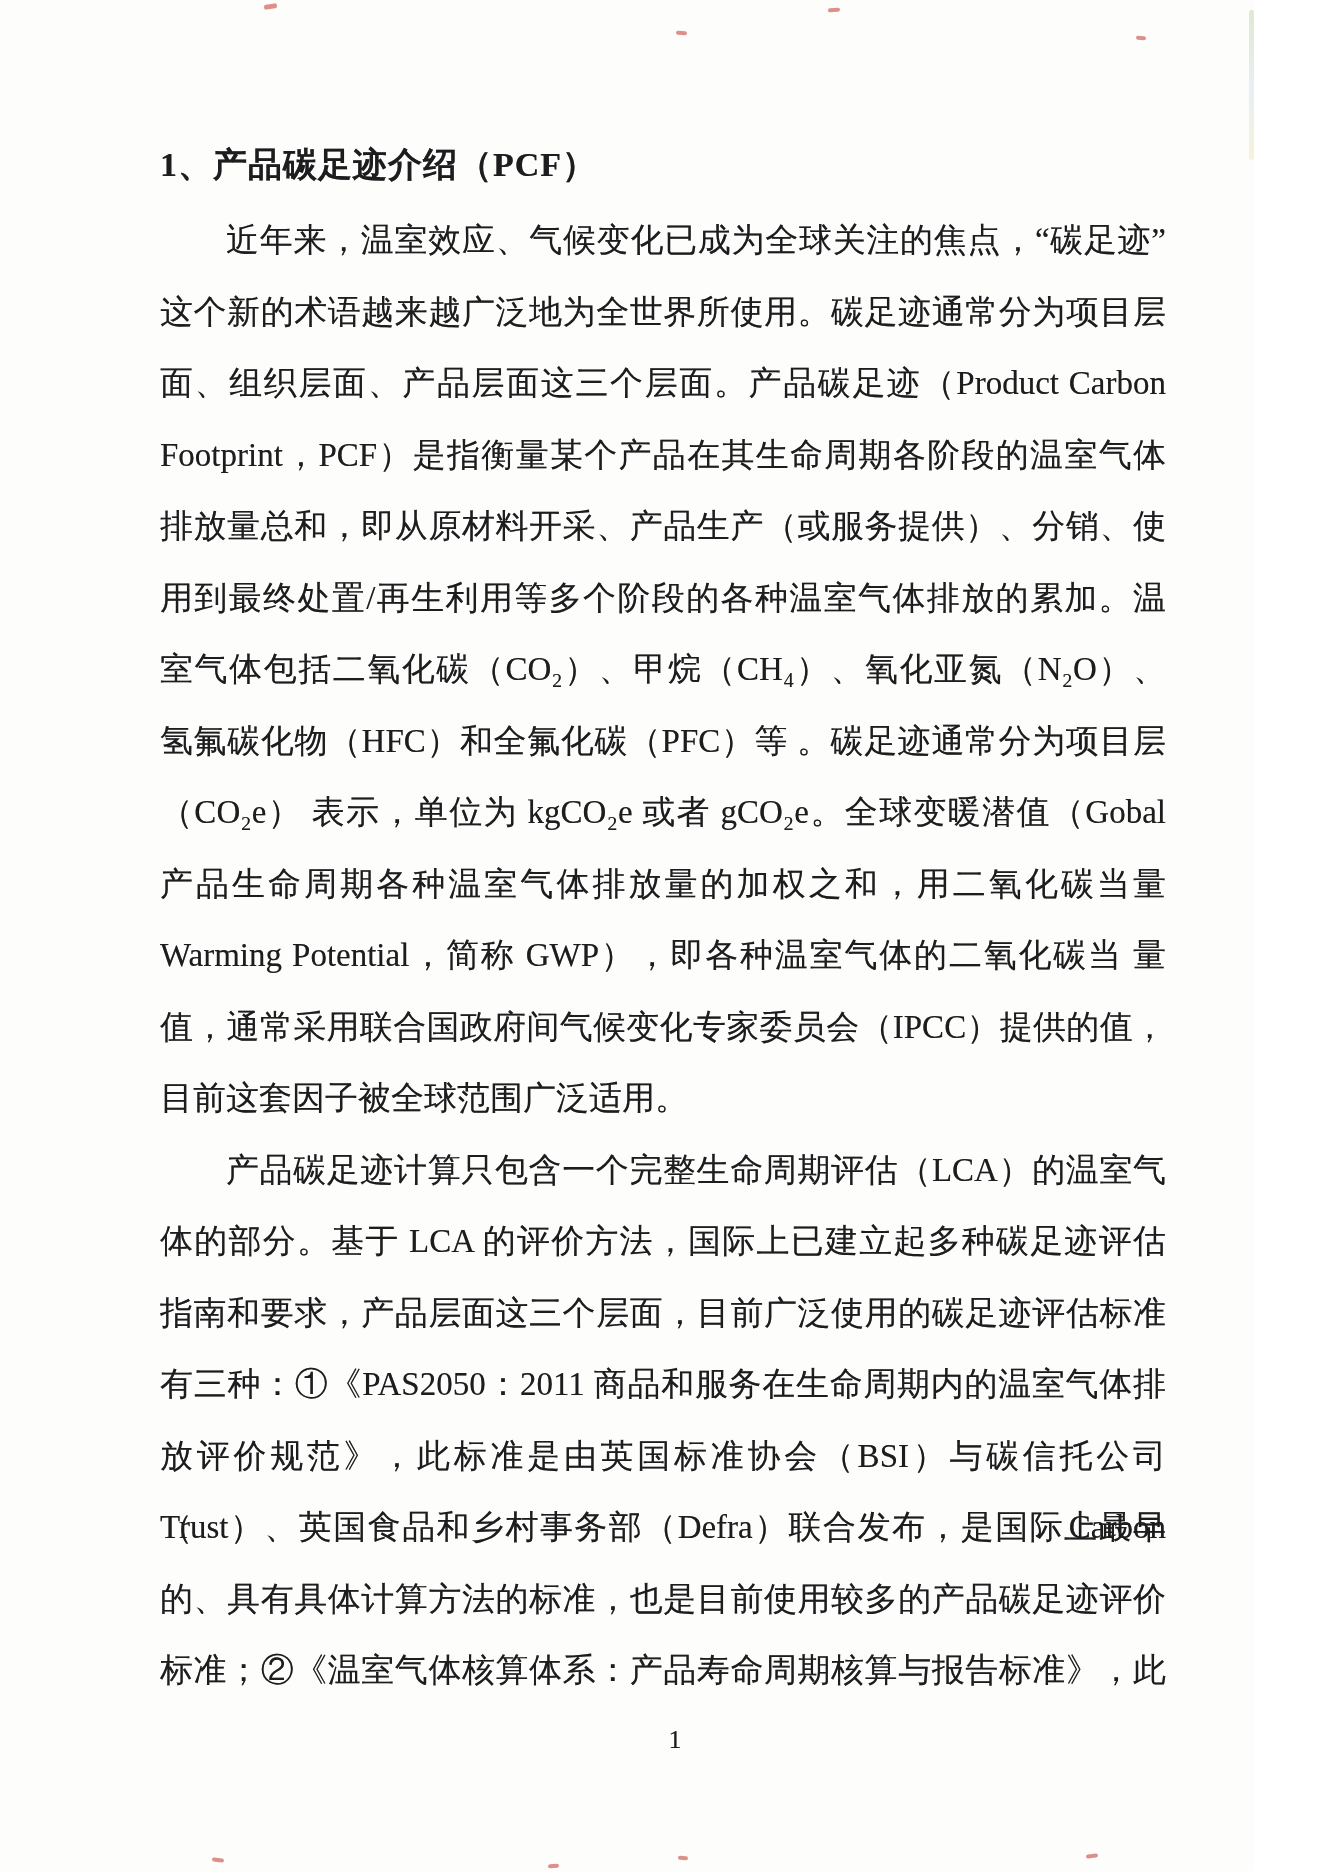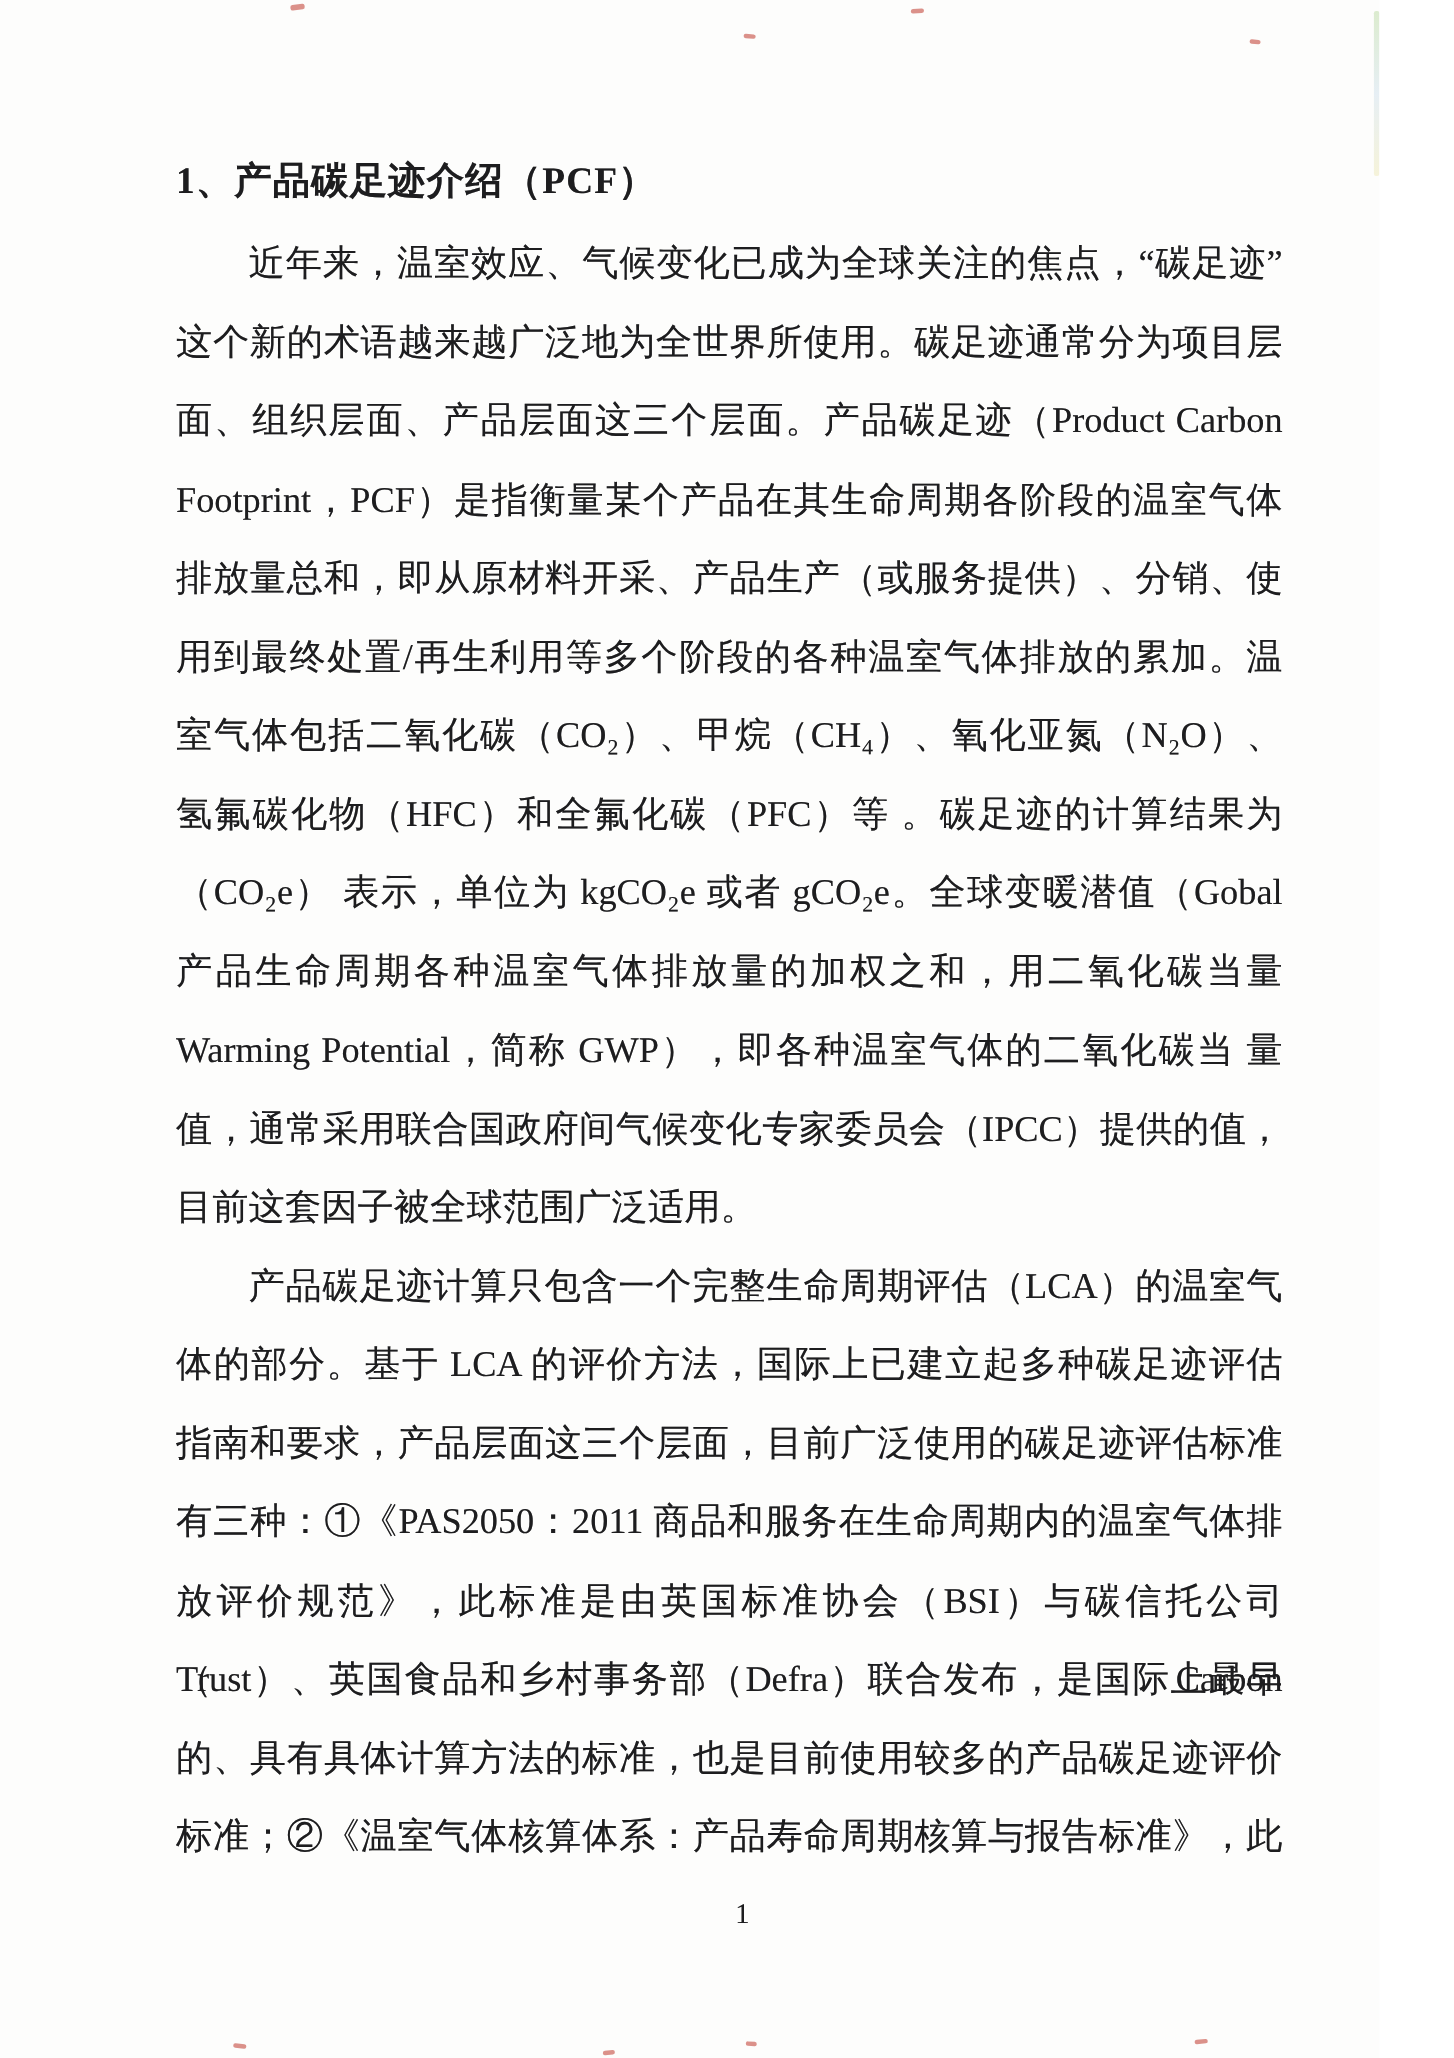--- a/index.html
+++ b/index.html
@@ -78,21 +78,21 @@
     <div class="doc-title">1、产品碳足迹介绍（PCF）</div>
 
     <div class="bodylines">
       <div class="line indent">近年来，温室效应、气候变化已成为全球关注的焦点，“碳足迹”</div>
       <div class="line">这个新的术语越来越广泛地为全世界所使用。碳足迹通常分为项目层</div>
       <div class="line">面、组织层面、产品层面这三个层面。产品碳足迹（Product Carbon</div>
       <div class="line">Footprint，PCF）是指衡量某个产品在其生命周期各阶段的温室气体</div>
       <div class="line">排放量总和，即从原材料开采、产品生产（或服务提供）、分销、使</div>
       <div class="line">用到最终处置/再生利用等多个阶段的各种温室气体排放的累加。温</div>
       <div class="line">室气体包括二氧化碳（CO₂）、甲烷（CH₄）、氧化亚氮（N₂O）、</div>
-      <div class="line">氢氟碳化物（HFC）和全氟化碳（PFC）等 。碳足迹的计算结果为</div>
+      <div class="line">氢氟碳化物（HFC）和全氟化碳（PFC）等 。碳足迹通常分为项目层</div>
       <div class="line">（CO₂e） 表示，单位为 kgCO₂e 或者 gCO₂e。全球变暖潜值（Gobal</div>
       <div class="line">产品生命周期各种温室气体排放量的加权之和，用二氧化碳当量</div>
       <div class="line">Warming Potential，简称 GWP），即各种温室气体的二氧化碳当 量</div>
       <div class="line">值，通常采用联合国政府间气候变化专家委员会（IPCC）提供的值，</div>
       <div class="line noFill">目前这套因子被全球范围广泛适用。</div>
     </div>
 
     <div>
       <div class="line indent">产品碳足迹计算只包含一个完整生命周期评估（LCA）的温室气</div>
       <div class="line">体的部分。基于 LCA 的评价方法，国际上已建立起多种碳足迹评估</div>

